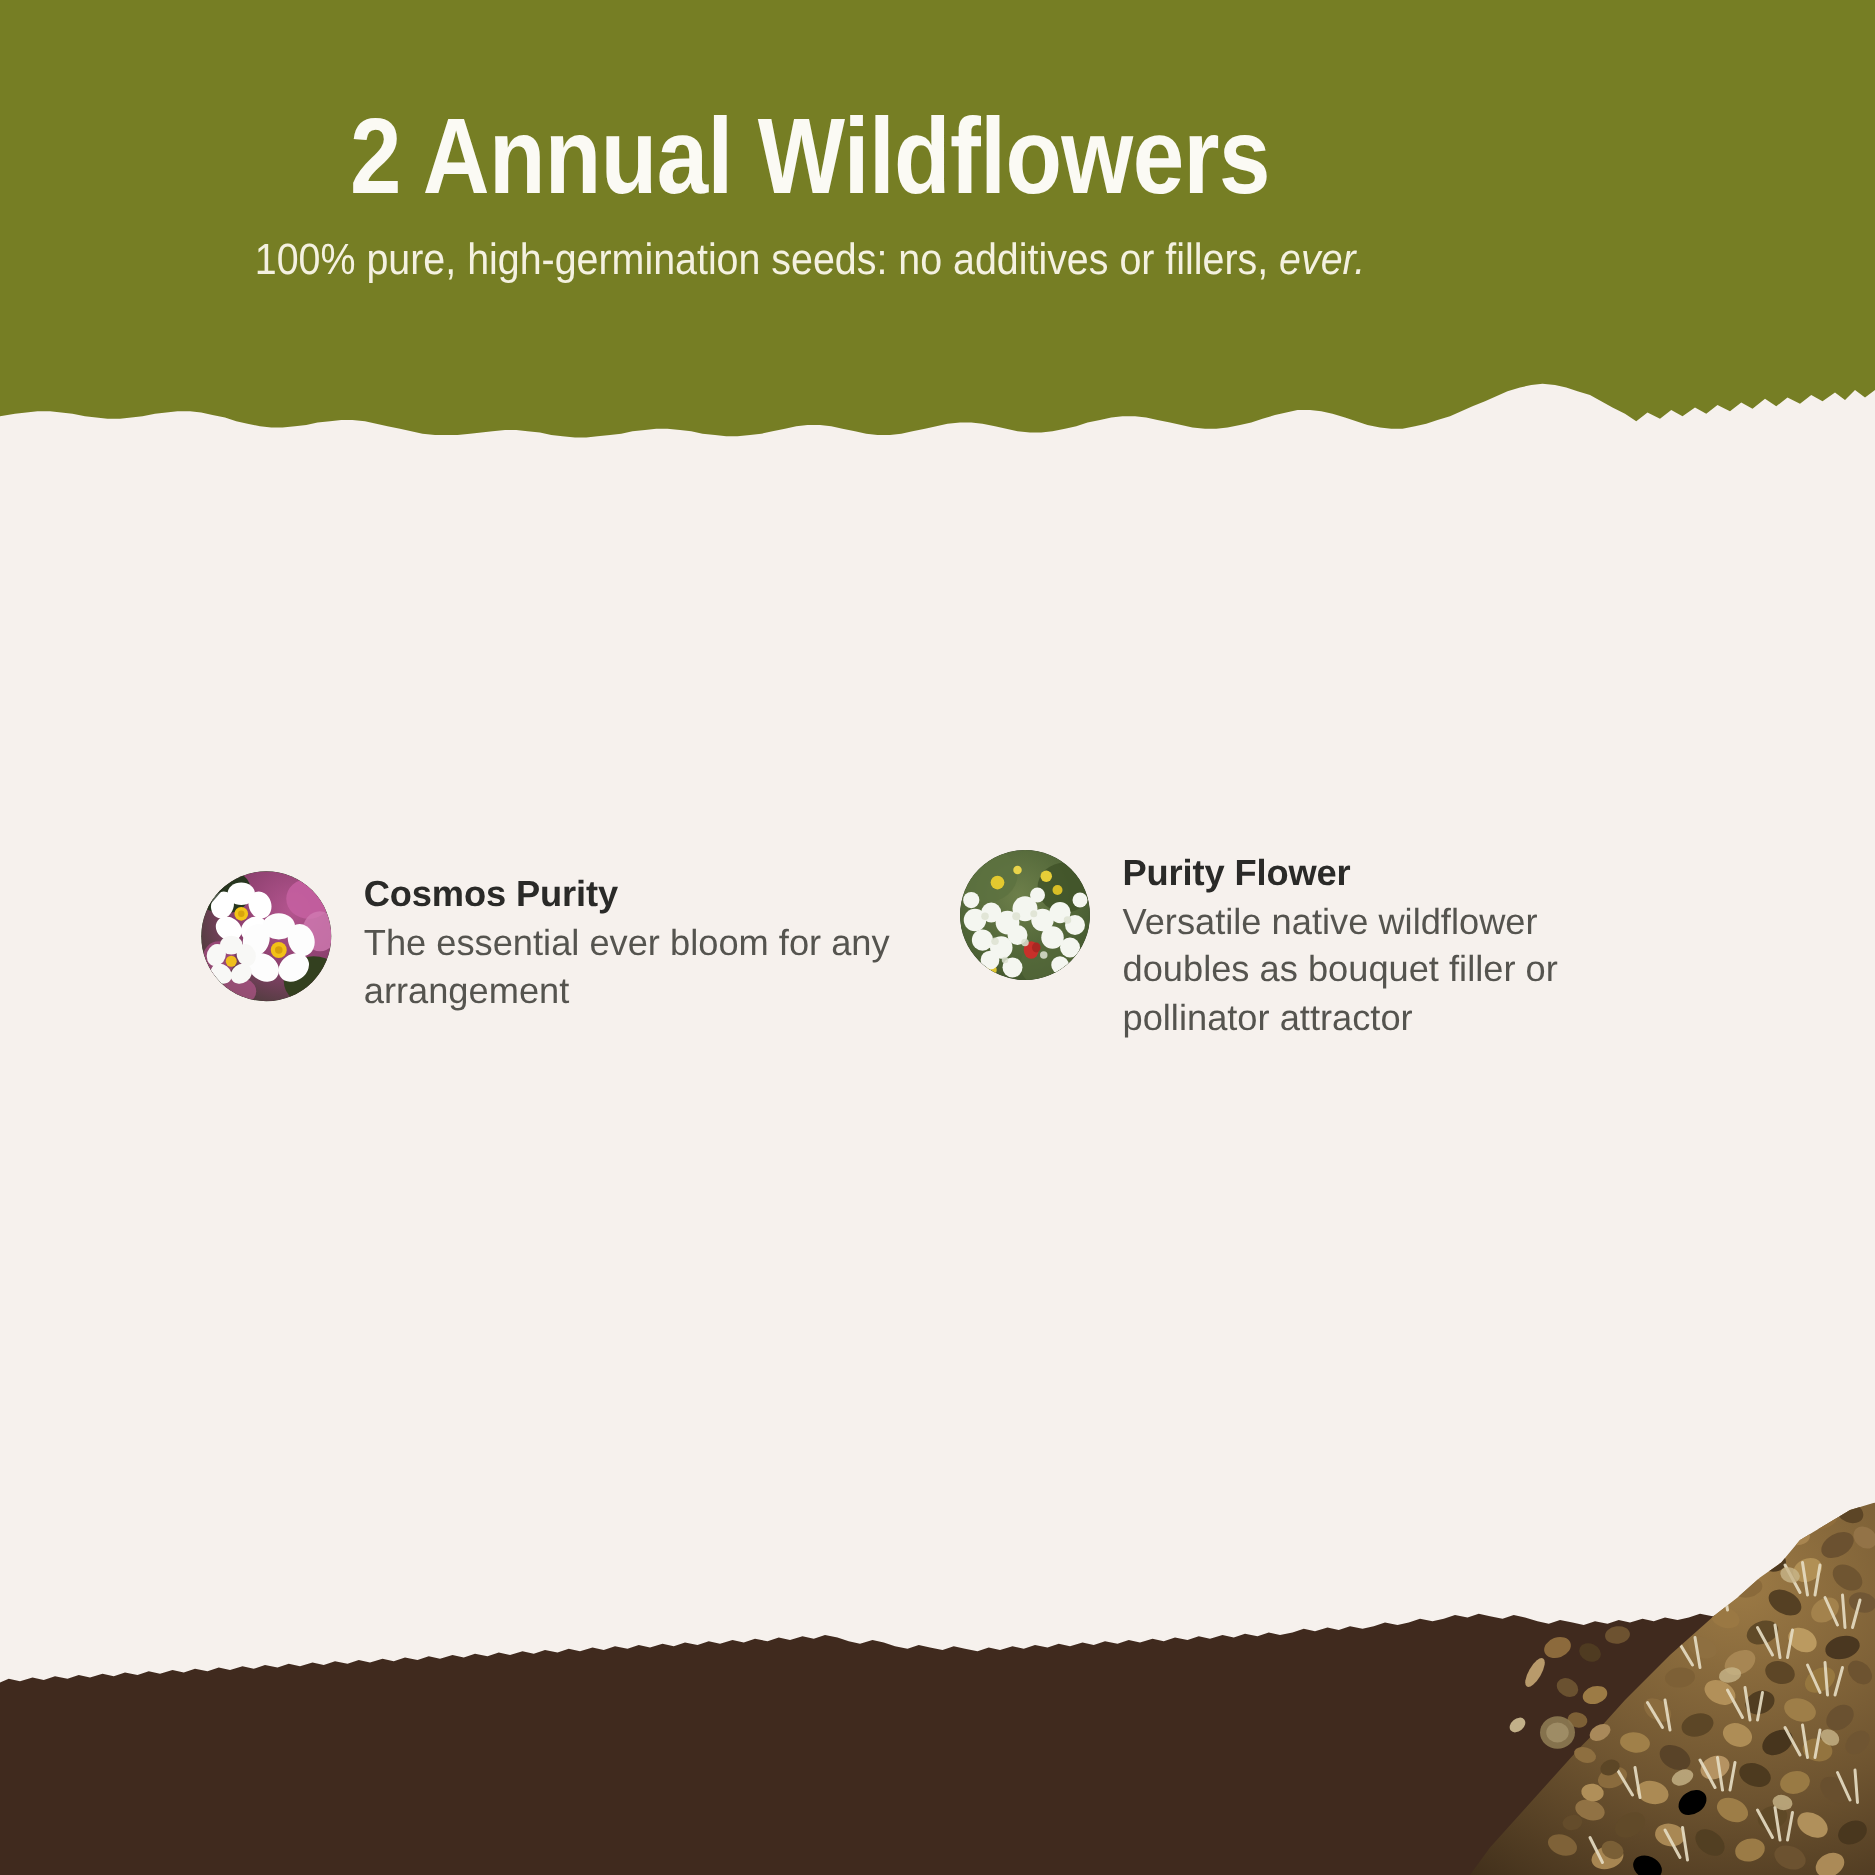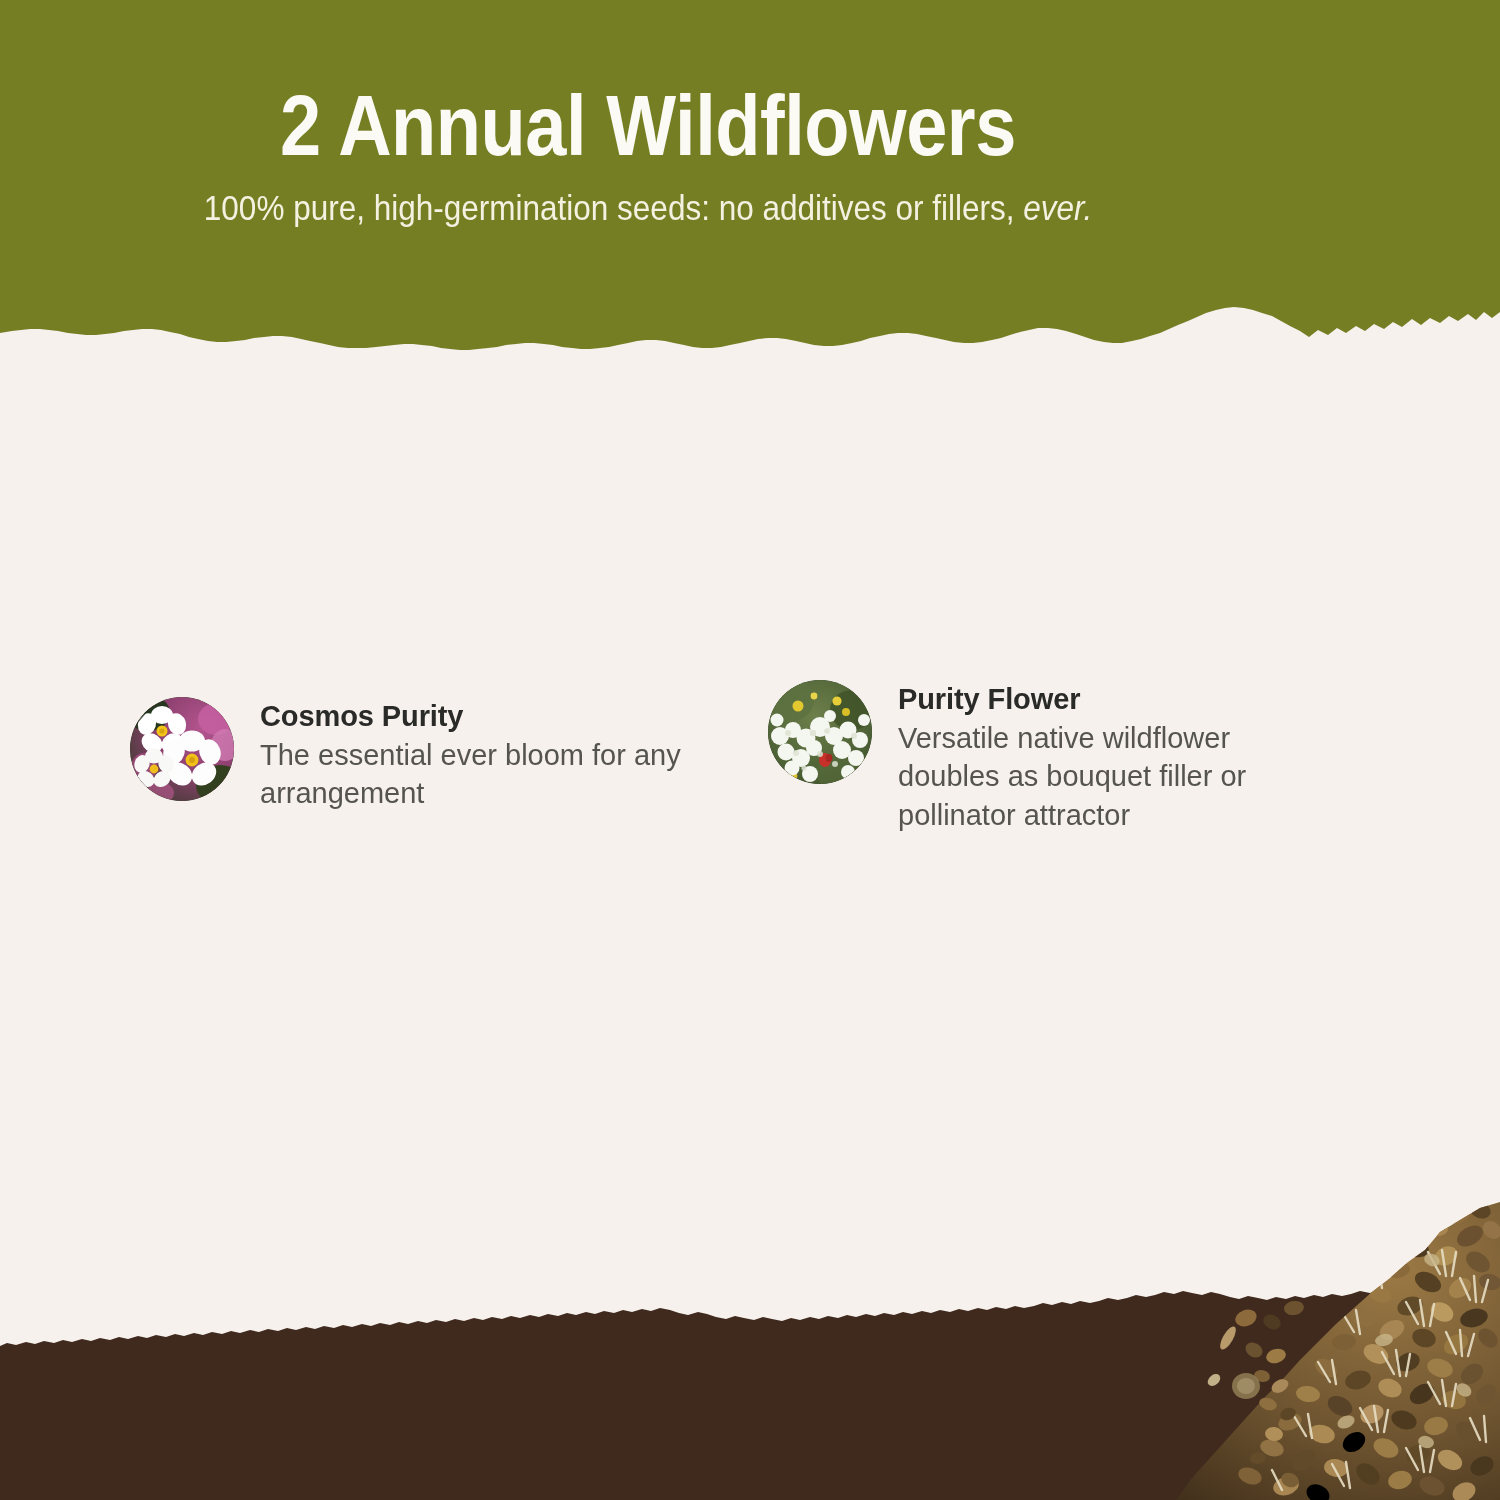--- a/index.html
+++ b/index.html
@@ -85,21 +85,21 @@
     top: 680px;
     width: 1500px;
     height: 190px;
   }
   .feature {
     position: absolute;
     display: flex;
     align-items: flex-start;
     gap: 26px;
   }
-  .feature--left  { left: 130px; top: 17px; width: 620px; }
+  .feature--left  { left: 161px; top: 17px; width: 620px; }
   .feature--right { left: 768px; top: 0px;  width: 620px; }
 
   .thumb {
     flex: 0 0 auto;
     width: 104px;
     height: 104px;
     border-radius: 50%;
     overflow: hidden;
     position: relative;
     background: #2f3a24;

